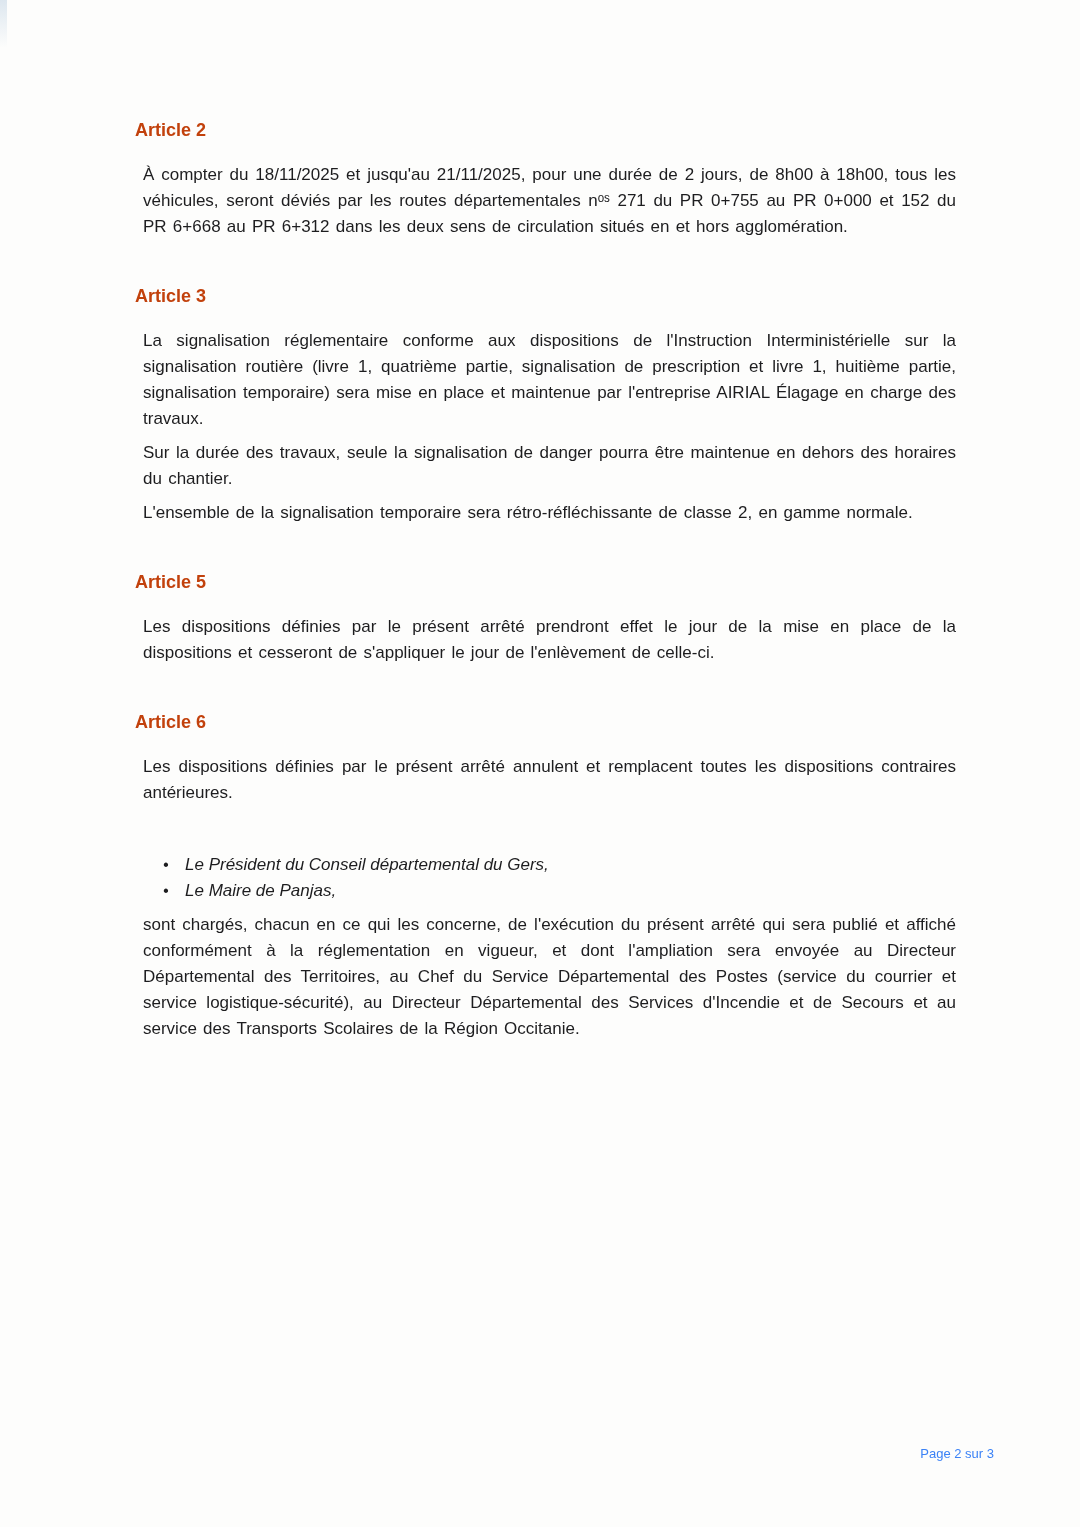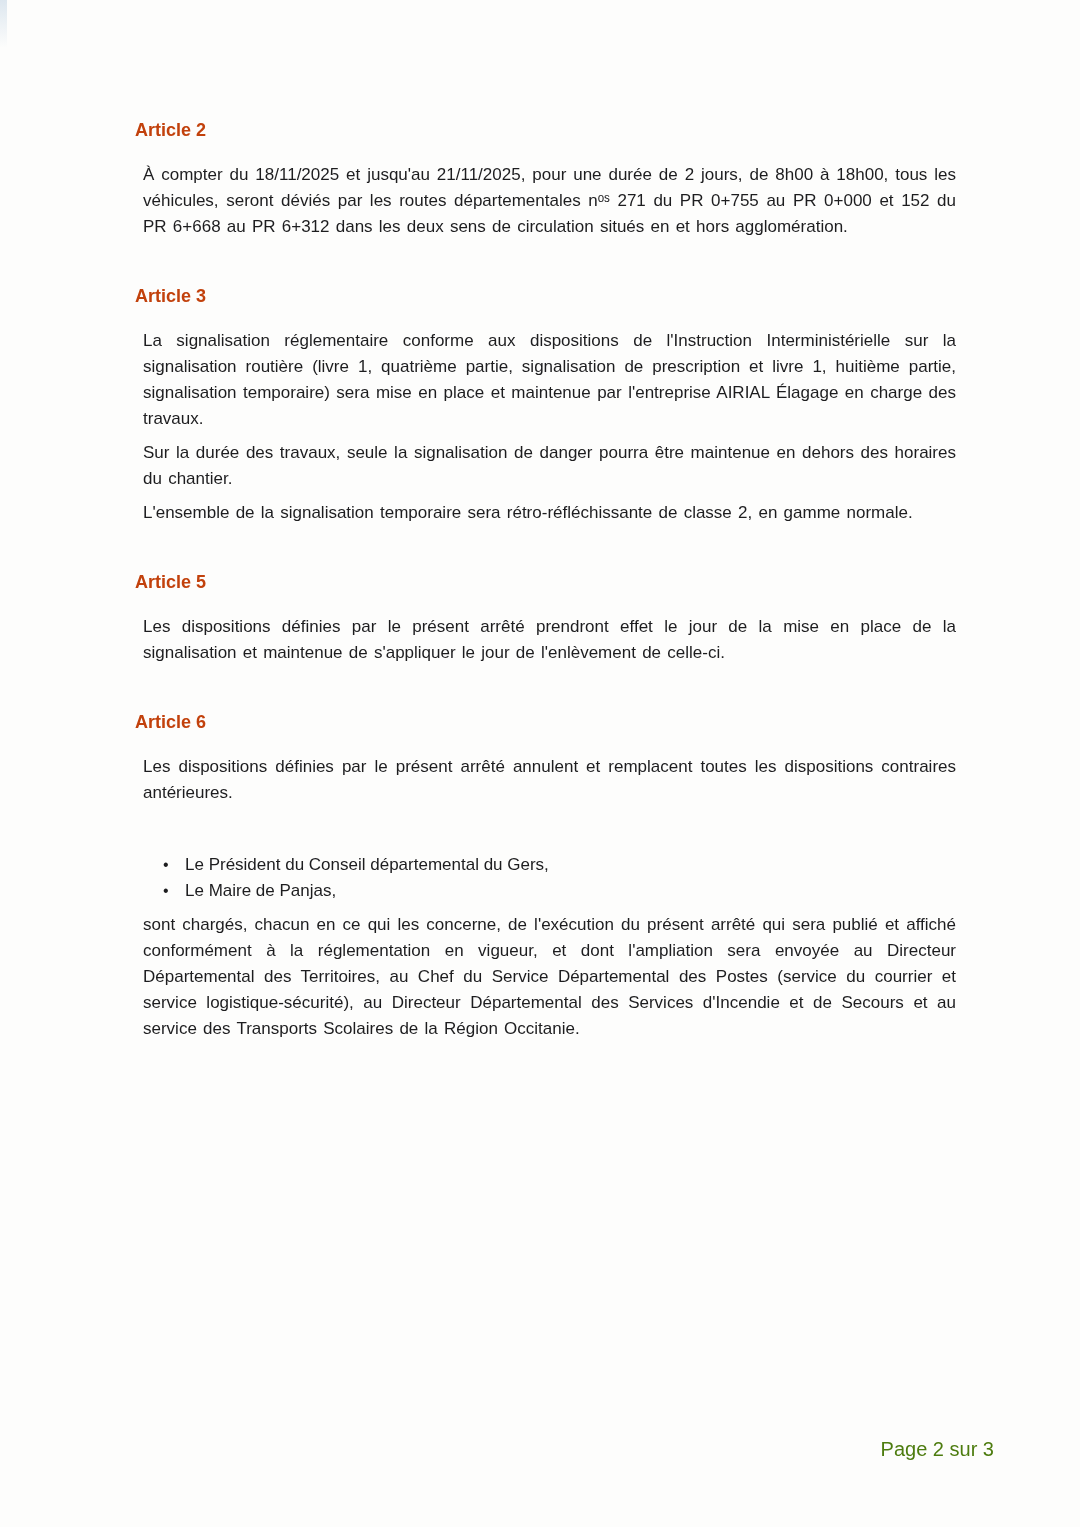--- a/index.html
+++ b/index.html
@@ -47,34 +47,35 @@
   }
   .bullet-list {
     margin: 0;
     padding: 0 0 0 50px;
     list-style: none;
   }
   .bullet-list li {
     font-size: 17px;
     line-height: 26px;
     position: relative;
+    font-style: italic;
   }
   .bullet-list li::before {
     content: "\2022";
     position: absolute;
     left: -22px;
     top: 0;
     font-size: 16px;
   }
   .footer-page {
     position: absolute;
     right: 86px;
     bottom: 66px;
-    font-size: 20px;
-    color: #4d7c0f;
+    font-size: 13px;
+    color: #3b82f6;
   }
 </style>
 </head>
 <body>
 
 <div class="page">
   <div class="scan-edge"></div>
 
   <section class="article">
     <h2 class="article-title">Article 2</h2>
@@ -84,21 +85,21 @@
   <section class="article">
     <h2 class="article-title">Article 3</h2>
     <p class="para">La signalisation réglementaire conforme aux dispositions de l'Instruction Interministérielle sur la signalisation routière (livre 1, quatrième partie, signalisation de prescription et livre 1, huitième partie, signalisation temporaire) sera mise en place et maintenue par l'entreprise AIRIAL Élagage en charge des travaux.</p>
     <p class="para">Sur la durée des travaux, seule la signalisation de danger pourra être maintenue en dehors des horaires du chantier.</p>
     <p class="para">L'ensemble de la signalisation temporaire sera rétro-réfléchissante de classe 2, en gamme normale.</p>
   </section>
 
 
   <section class="article">
     <h2 class="article-title">Article 5</h2>
-    <p class="para">Les dispositions définies par le présent arrêté prendront effet le jour de la mise en place de la signalisation et maintenue de s'appliquer le jour de l'enlèvement de celle-ci.</p>
+    <p class="para">Les dispositions définies par le présent arrêté prendront effet le jour de la mise en place de la dispositions et cesseront de s'appliquer le jour de l'enlèvement de celle-ci.</p>
   </section>
 
   <section class="article">
     <h2 class="article-title">Article 6</h2>
     <p class="para">Les dispositions définies par le présent arrêté annulent et remplacent toutes les dispositions contraires antérieures.</p>
   </section>
 
   <section class="article">
     <ul class="bullet-list">
       <li>Le Président du Conseil départemental du Gers,</li>

